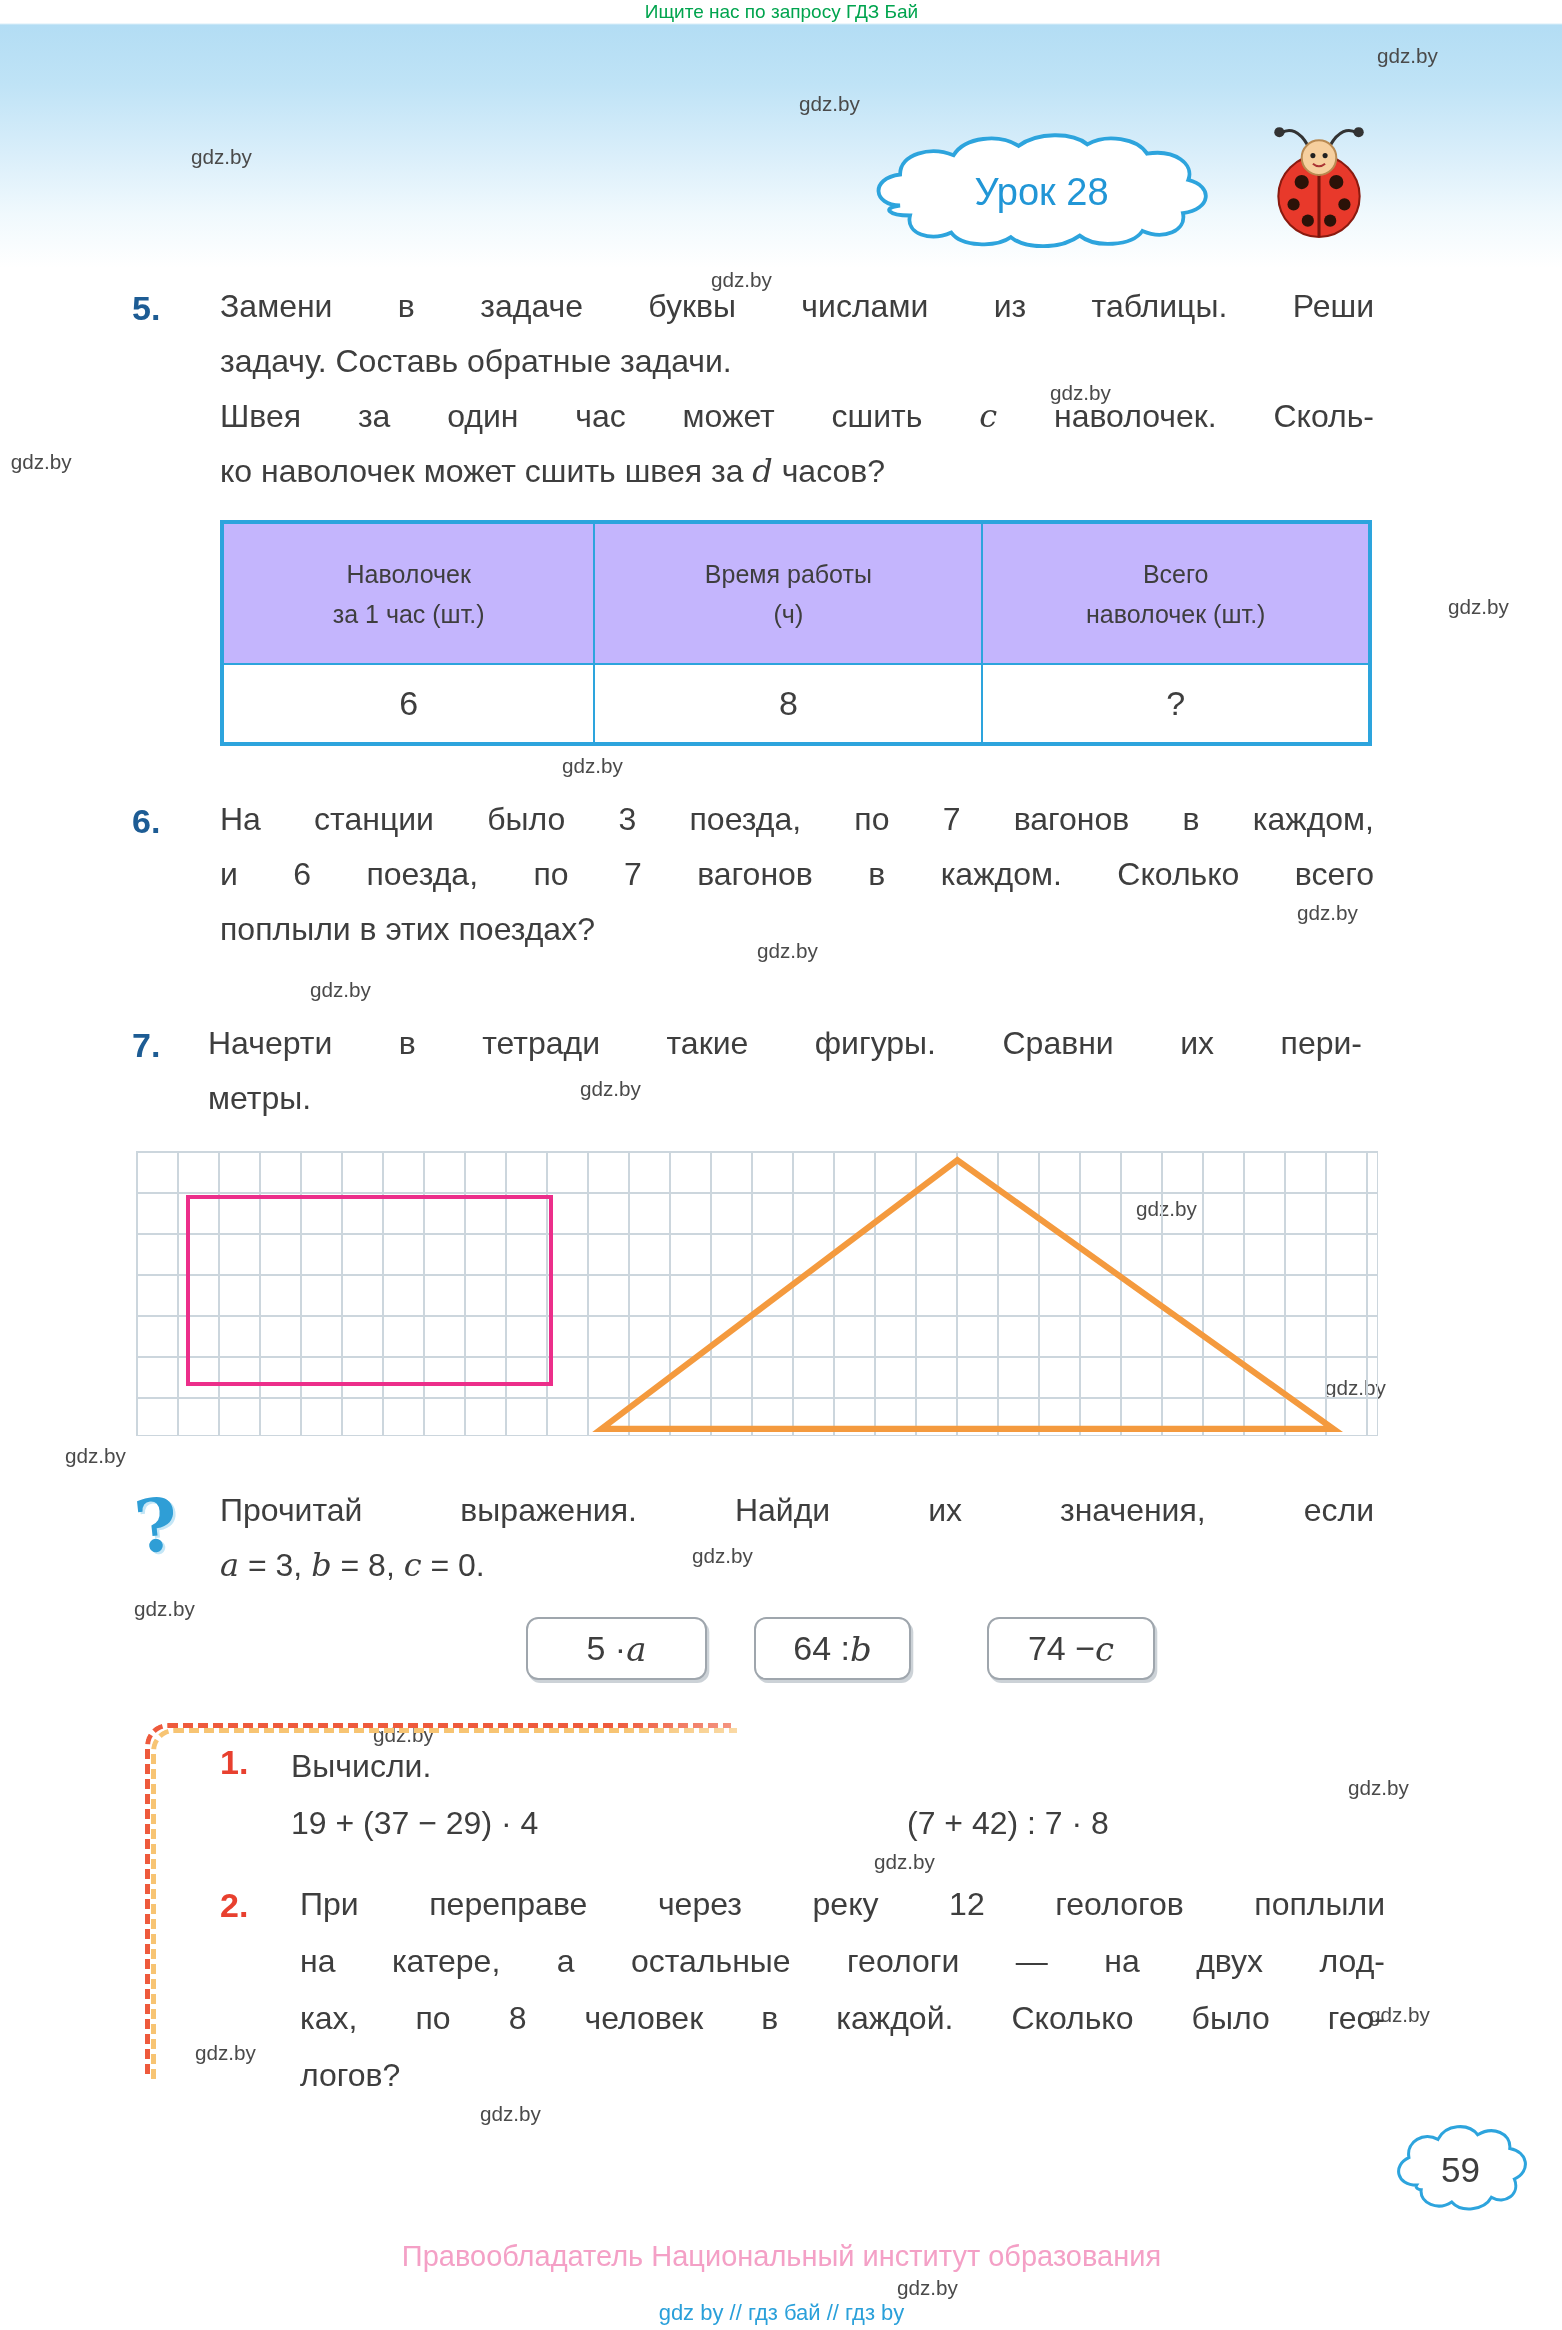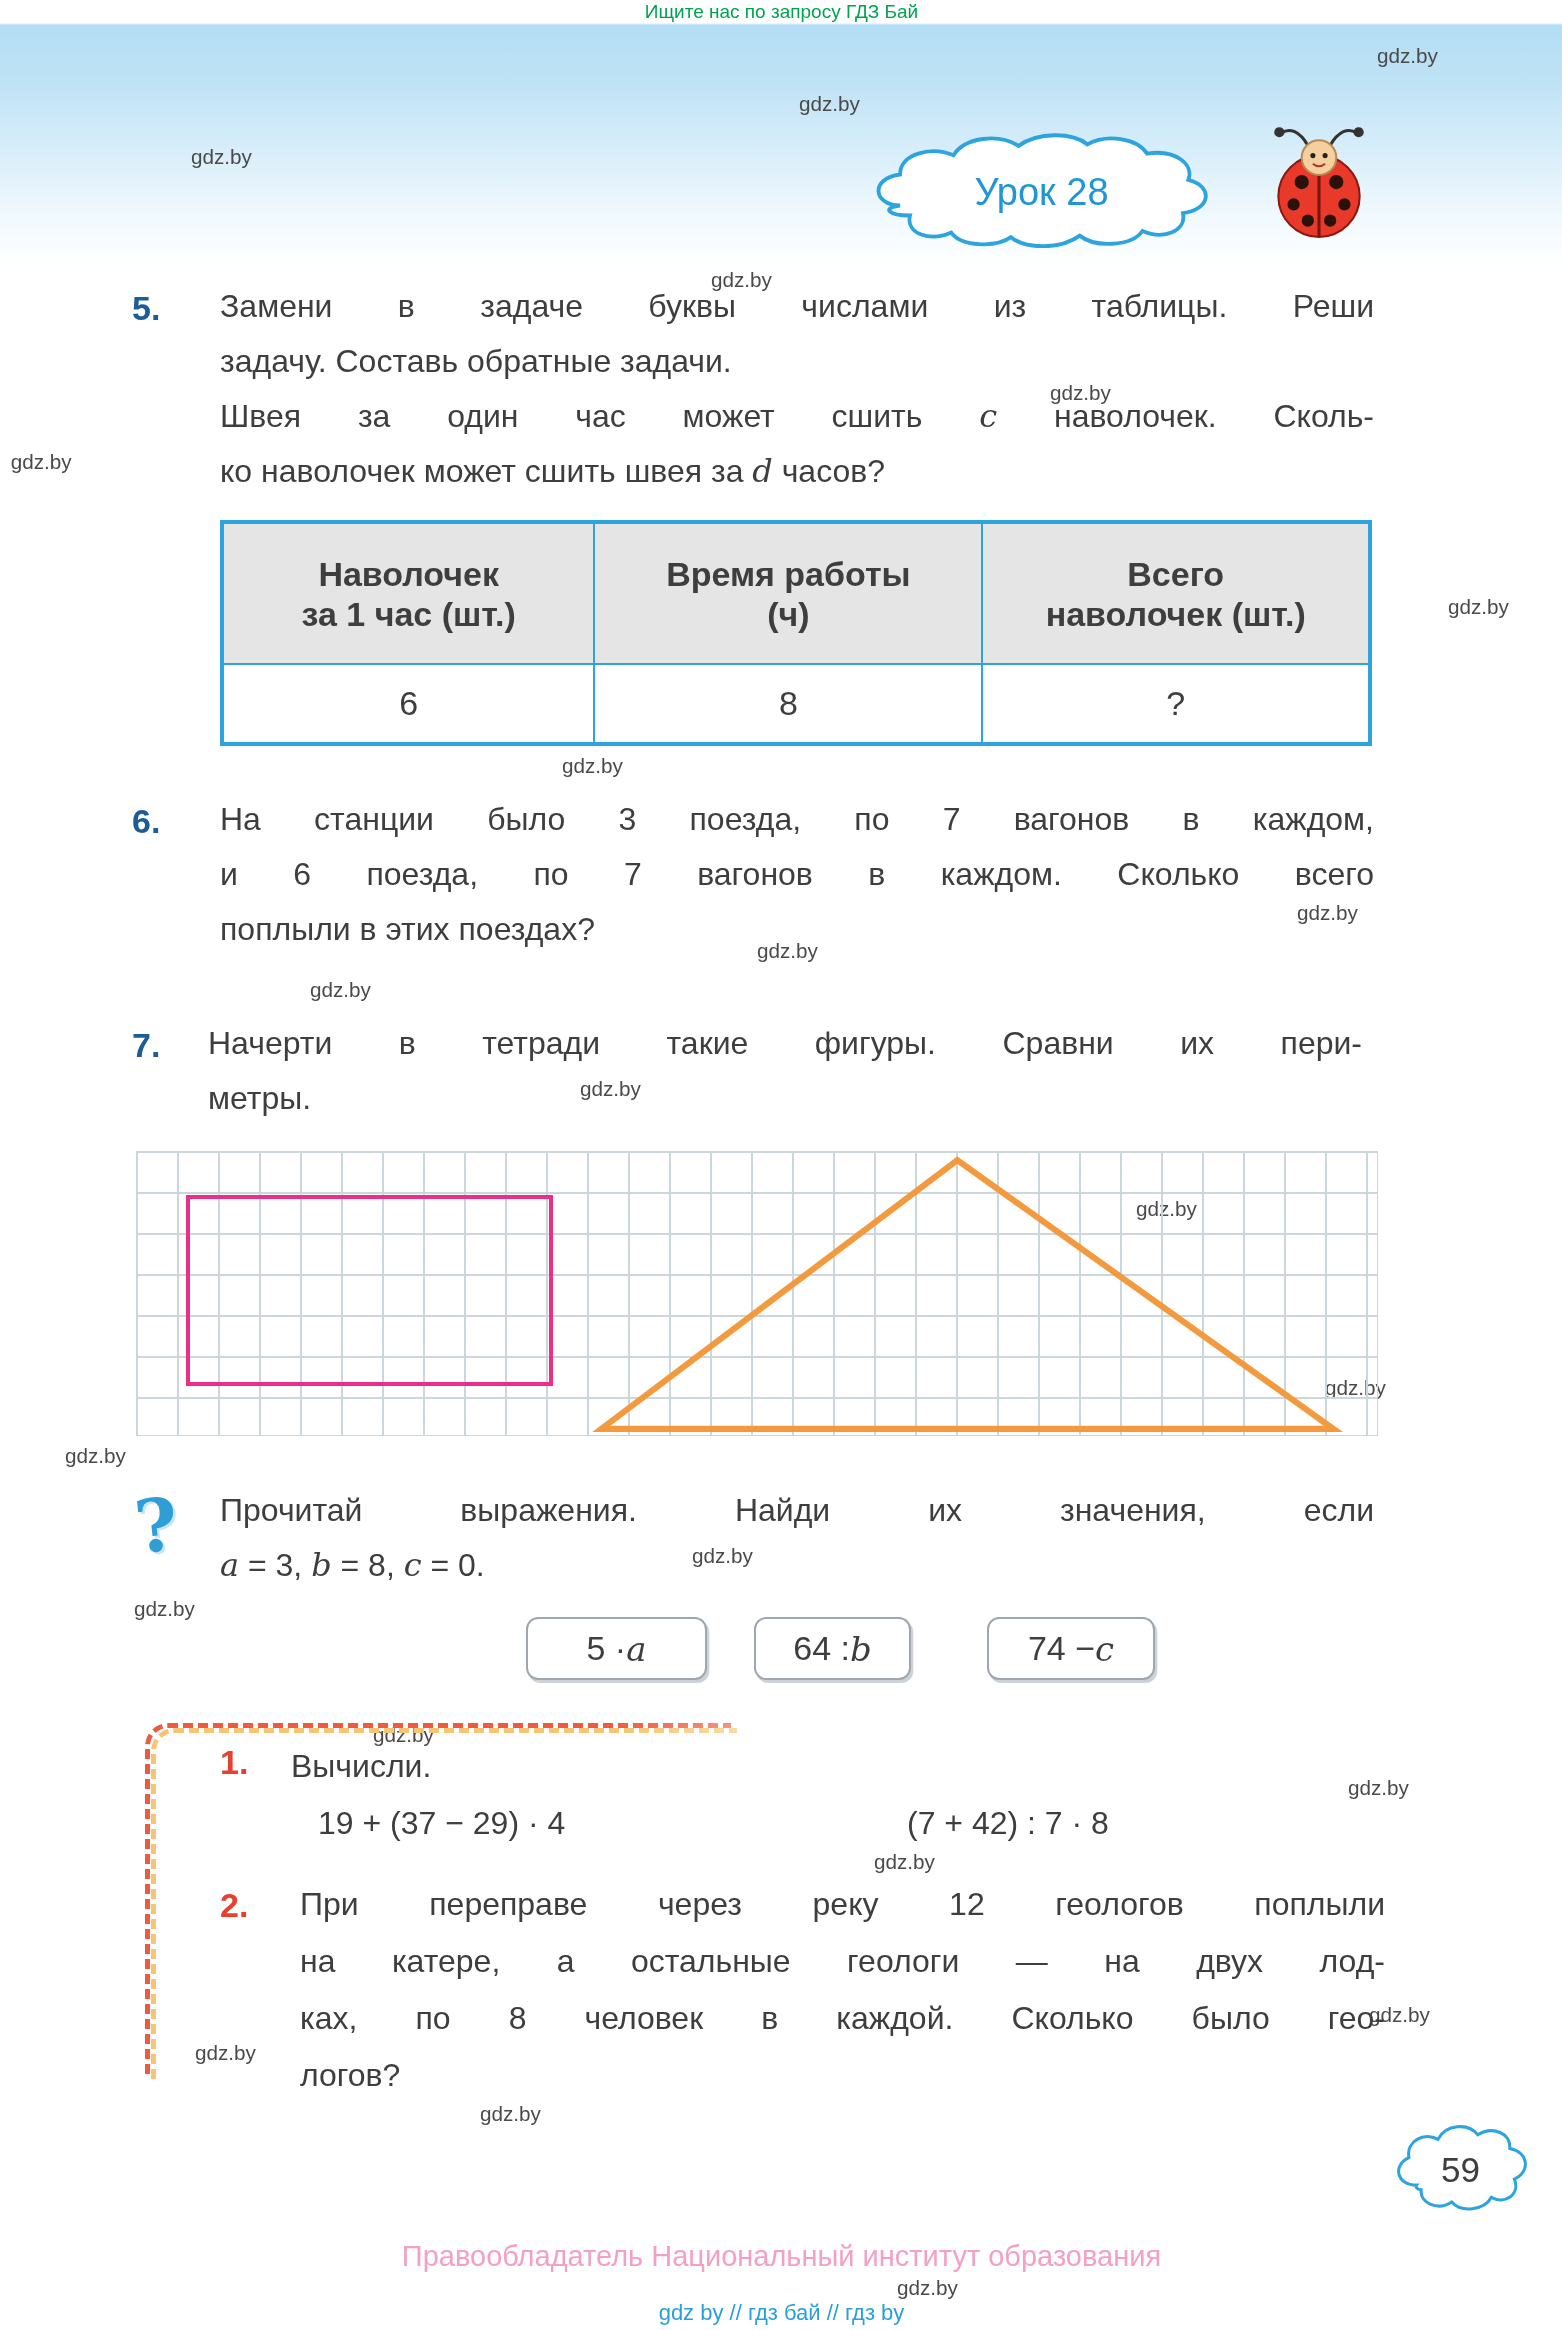--- a/index.html
+++ b/index.html
@@ -40,21 +40,21 @@
   
   .t5table {
     position:absolute; left:220px; top:520px; width:1152px; height:226px;
     display:grid; grid-template-columns:488fr 510fr 508fr; grid-template-rows:141px 1fr;
     border:3.1px solid #2da4dd; box-sizing:border-box; background:#ffffff;
   }
   .tcell {
     border:1.5px solid #2da4dd; display:flex; align-items:center; justify-content:center;
     text-align:center; white-space:pre-line;
   }
-  .tcell.th { background:#e5e5e5; font-size:34px; line-height:40px;font-weight:bold; }
+  .tcell.th { background:#c4b5fd; font-size:25px; line-height:40px; }
   .tcell.tv { font-size:34px; }
 
   
   .gridpaper {
     position:absolute; left:136px; top:1151px; width:1242px; height:285px;
     background-image:
       linear-gradient(to right, #ccd6dd 1.5px, transparent 1.5px),
       linear-gradient(to bottom, #ccd6dd 1.5px, transparent 1.5px);
     background-size:41px 41px;
     border-right:1.5px solid #ccd6dd; border-bottom:1.5px solid #ccd6dd;
@@ -227,21 +227,21 @@
   <div class="expr" style="left:987px; width:168px;">
       <span>74 − </span>
       <span class="mi">c</span>
     </div>
 
   <div class="frame yellow"></div>
   <div class="frame red"></div>
 
   <div class="tnum red" style="left:220px; top:1743px;">1.</div>
   <div class="exprline" style="left:291px; top:1748px;">Вычисли.</div>
-  <div class="exprline" style="left:291px; top:1805px;margin-left:27px;">19 + (37 − 29) · 4</div>
+  <div class="exprline" style="left:291px; top:1805px;">19 + (37 − 29) · 4</div>
   <div class="exprline" style="left:907px; top:1805px;">(7 + 42) : 7 · 8</div>
 
   <div class="tnum red" style="left:220px; top:1886px;">2.</div>
   <div class="tblock fr" style="left:291px; top:1876px; width:1085px;margin-left:9px;">
     <div class="tline j">При переправе через реку 12 геологов поплыли</div>
     <div class="tline j">на катере, а остальные геологи — на двух лод-</div>
     <div class="tline j">ках, по 8 человек в каждой. Сколько было гео-</div>
     <div class="tline">логов?</div>
   </div>
 

